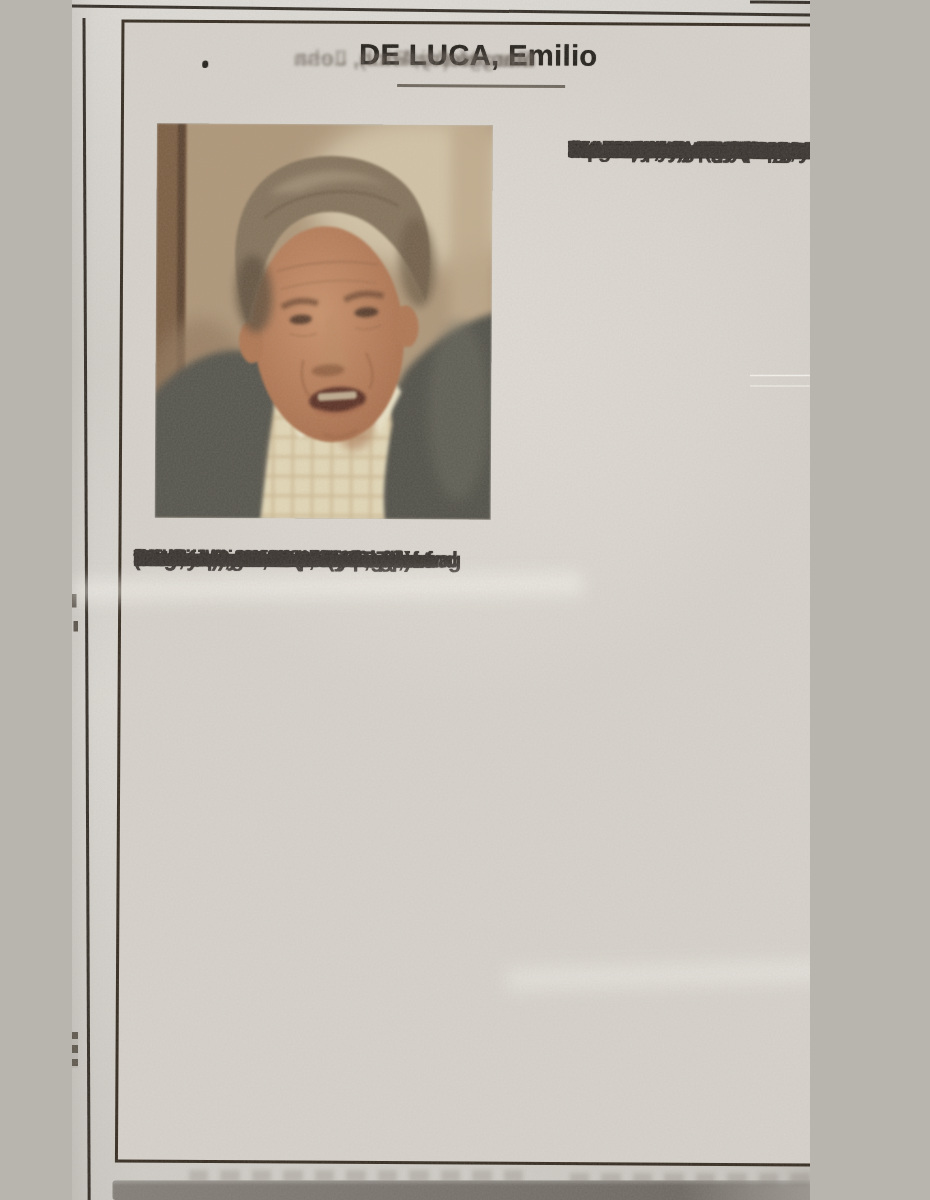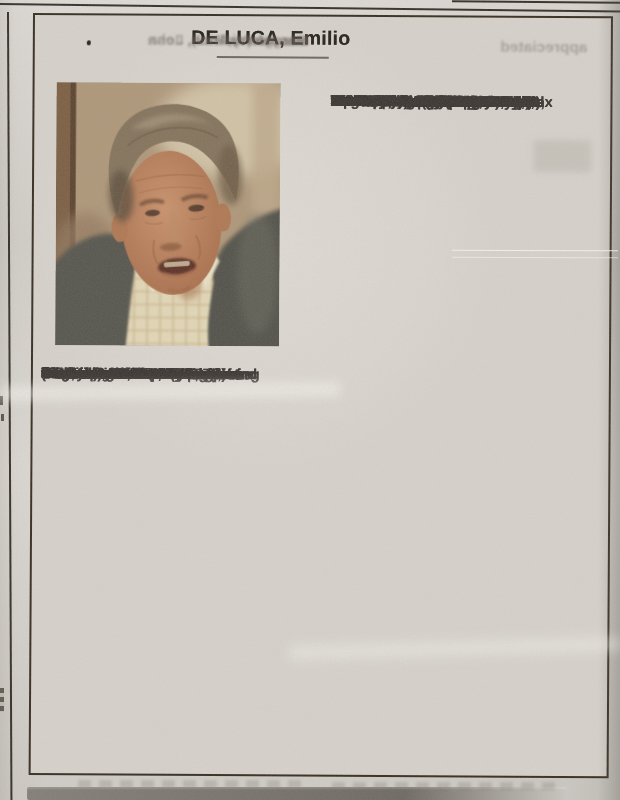--- a/index.html
+++ b/index.html
@@ -1,21 +1,22 @@
 <!DOCTYPE html>
 <html><head>
 <meta charset="utf-8">
 <style>
   html,body{margin:0;padding:0;background:#b8b4ae;}
   #page{
-    position:relative;width:620px;height:800px;overflow:hidden;
+    position:relative;width:492px;height:800px;overflow:hidden;
     font-family:"Liberation Sans",sans-serif;
     background:
       linear-gradient(180deg, rgba(255,255,255,.10), rgba(0,0,0,.03) 30%, rgba(255,255,255,.07) 58%, rgba(0,0,0,.05)),
       linear-gradient(90deg,#ccc8c2,#d7d4ce 15px,#dbd8d2 45px,#dad7d1 55%,#d5d2cc 92%,#c9c5bf);
+    margin-left: 48px;
   }
   #page *{position:absolute;box-sizing:content-box;}
   
   .top-rule{left:-2px;top:3px;width:626px;height:2.4px;background:#332d26;transform:rotate(.7deg);transform-origin:0 50%;}
   .top-rule-seg{left:452px;top:.5px;width:170px;height:2px;background:#332d26;transform:rotate(.5deg);}
   .left-rule{left:7px;top:12px;width:2.4px;height:788px;background:#332d26;transform:rotate(-.25deg);transform-origin:50% 0;}
   
   .obit{
     left:33px;top:13px;width:576px;height:758px;border:2.4px solid #352b20;
     transform:rotate(.33deg);transform-origin:0 0;

